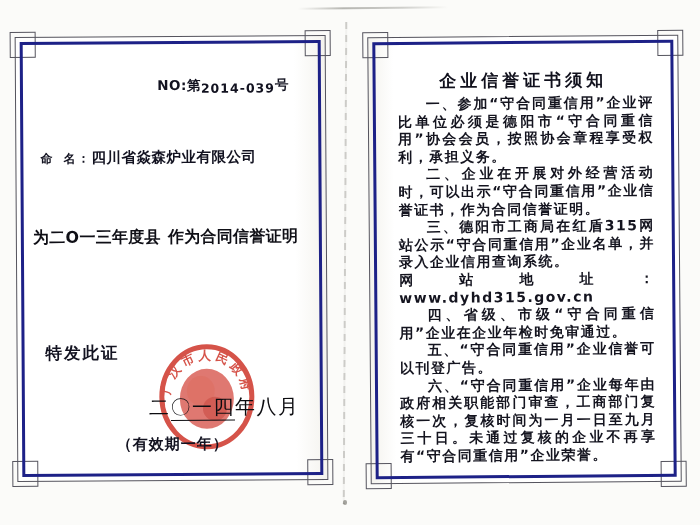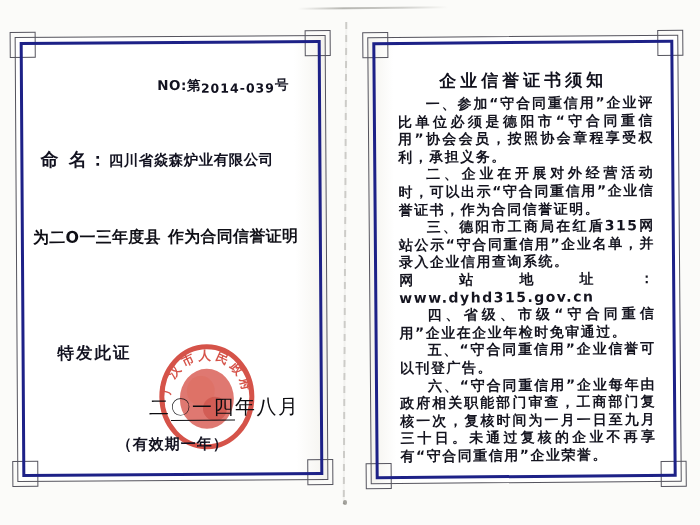--- a/index.html
+++ b/index.html
@@ -57,30 +57,30 @@
 
   
   .serial{
     position:absolute;top:40px;right:36px;
     font-size:13.5px;font-weight:700;color:#121220;letter-spacing:.5px;
   }
   .serial .num{font-size:12.5px;position:relative;top:2.5px;letter-spacing:1px;}
   .name-line{
     position:absolute;top:110px;left:24px;color:#121220;white-space:nowrap;
   }
-  .name-line .lbl{font-size:18px;font-weight:700;letter-spacing:2px;}
+  .name-line .lbl{font-size:12px;font-weight:700;letter-spacing:2px;font-family:Liberation Mono, monospace;}
   .name-line .company{font-size:14.5px;font-weight:700;letter-spacing:.5px;}
   .award-line{
     position:absolute;top:190px;left:16px;right:8px;
     font-size:16px;font-weight:700;color:#0f0f16;letter-spacing:.3px;
     white-space:nowrap;
   }
   .award-line .grade{margin-right:7px;}
   .issue{
-    position:absolute;top:305px;left:40px;
+    position:absolute;top:305px;left:28px;
     font-size:16.5px;font-weight:700;color:#121220;letter-spacing:2px;
   }
   .seal{position:absolute;left:129px;top:300px;width:120px;height:120px;}
   .stamp-date{
     position:absolute;top:351px;left:131px;z-index:3;white-space:nowrap;
     font-size:20px;font-weight:400;color:#0c0c10;letter-spacing:1.5px;margin-top:6px;
   }
   .stamp-date .u{border-bottom:1.5px solid #0c0c10;padding-bottom:1px;}
   .validity{
     position:absolute;top:398px;left:0;right:0;text-align:center;

